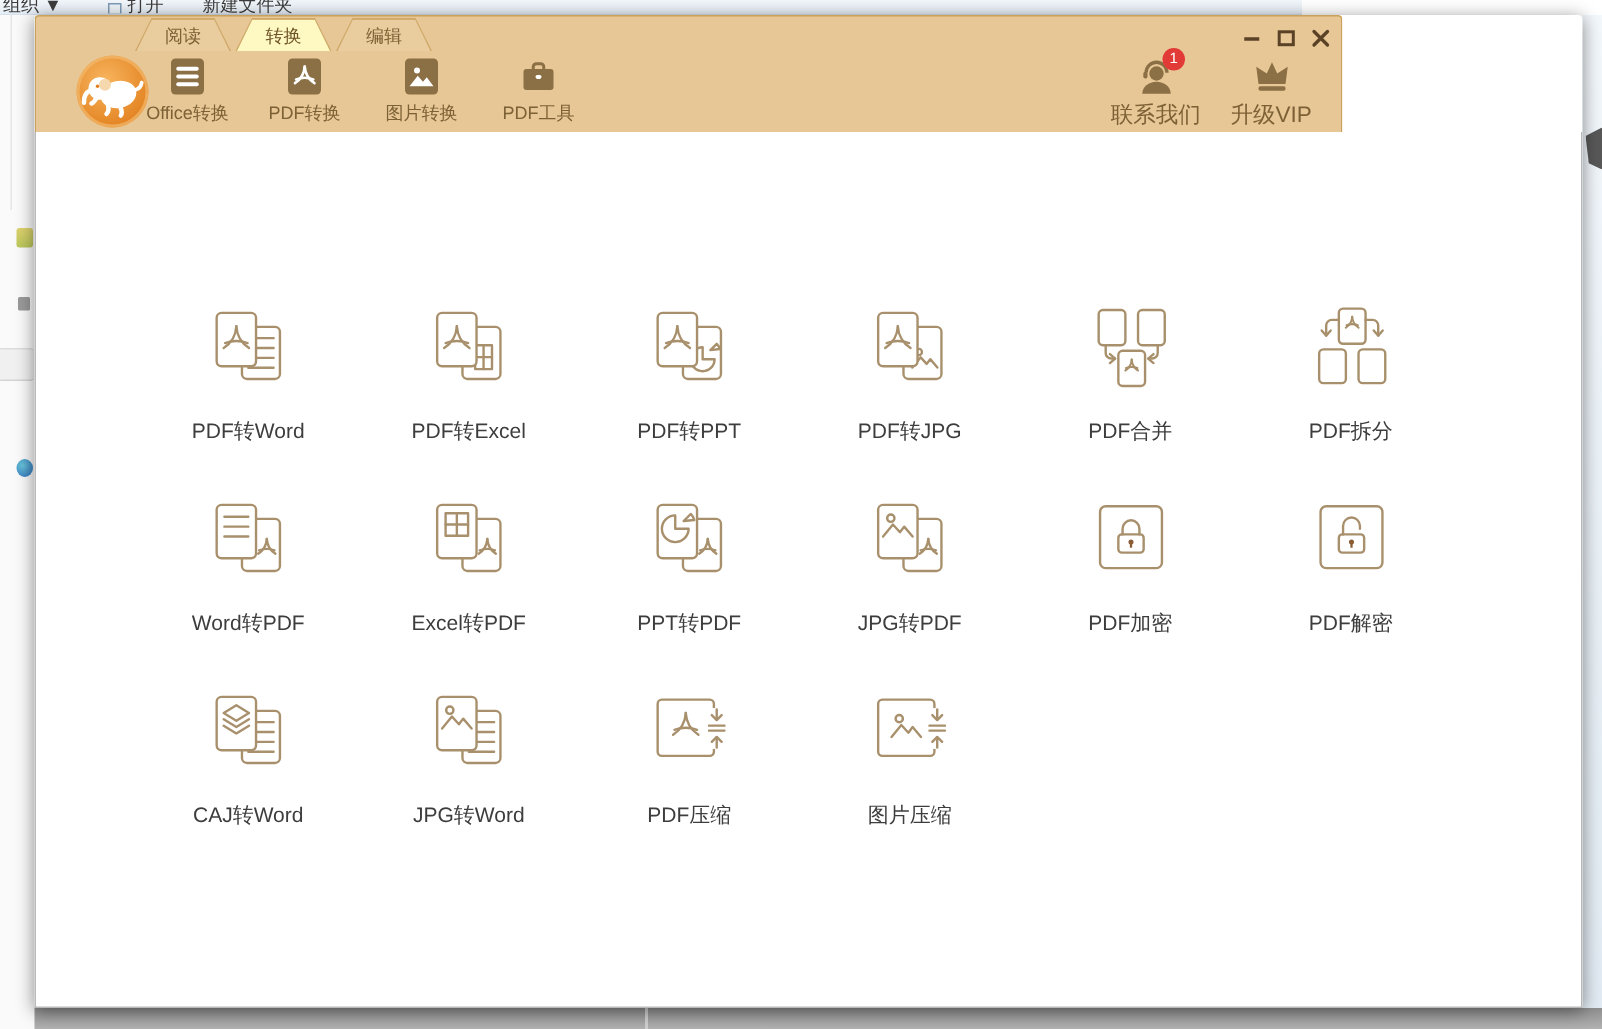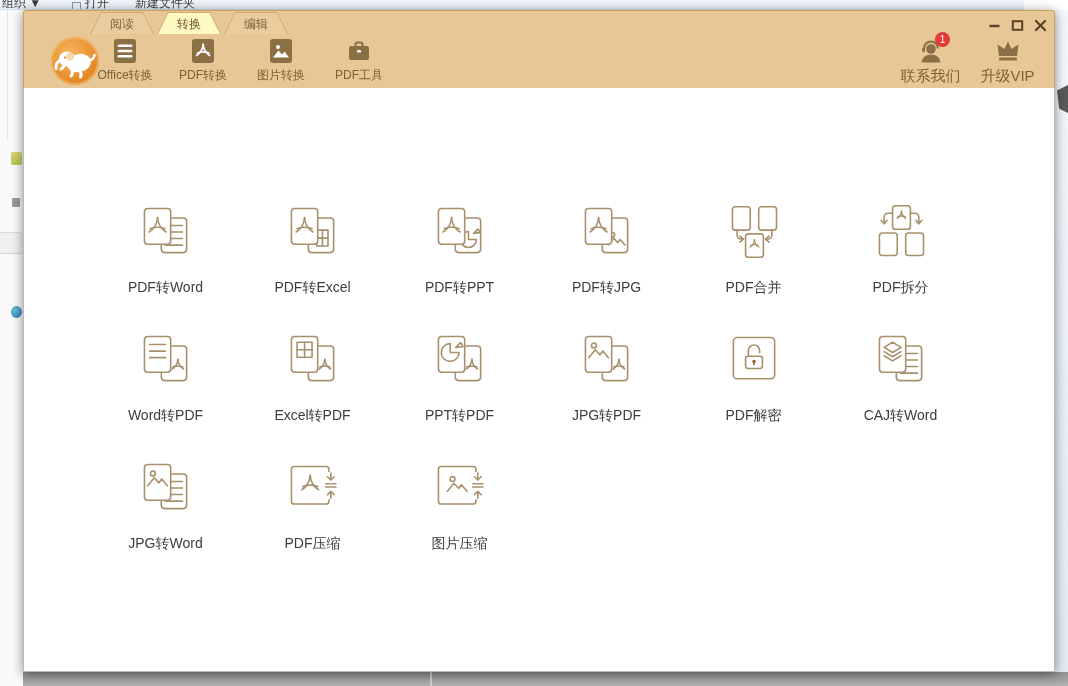--- a/index.html
+++ b/index.html
@@ -1,36 +1,36 @@
 <!DOCTYPE html>
 <html><head>
 <meta charset="utf-8">
 <style>
   * { margin:0; padding:0; box-sizing:border-box; }
   html,body { width:1068px; height:686px; overflow:hidden; font-family:"Liberation Sans","DejaVu Sans",sans-serif; background:#fff; }
   #stage { position:relative; width:1068px; height:686px; }
 
   
-  .bg-top { position:absolute; left:0; top:0; width:1024px; height:10px; background:linear-gradient(#f2f7fb,#e6eef6); border-bottom:1px solid #d7e2ec; overflow:hidden; }
+  .bg-top { position:absolute; left:0; top:0; width:868px; height:10px; background:linear-gradient(#f2f7fb,#e6eef6); border-bottom:1px solid #d7e2ec; overflow:hidden; }
   .bg-top .tb { position:absolute; top:-5px; font-size:12px; color:#3c3c3c; white-space:nowrap; }
   .bg-top .tb-ic { position:absolute; left:72px; top:2px; width:9px; height:8px; background:#eef3f8; border:1px solid #7e9ab5; }
   .bg-left { position:absolute; left:0; top:10px; width:23px; height:676px; background:#fafafa; }
   .bg-left .pane-line { position:absolute; left:7px; top:0; width:1px; height:130px; background:#e6e6e6; }
   .bg-left .frag-folder { position:absolute; left:11px; top:142px; width:11px; height:13px; background:linear-gradient(#dfd26e,#b9c75a); border-radius:2px; }
   .bg-left .frag-gray { position:absolute; left:12px; top:188px; width:8px; height:9px; background:#9a9a9a; border-radius:1px; }
   .bg-left .frag-band { position:absolute; left:0; top:222px; width:23px; height:22px; background:#f0f0f0; border-top:1px solid #dcdcdc; border-bottom:1px solid #d4d4d4; border-radius:0 3px 3px 0; }
   .bg-left .frag-globe { position:absolute; left:11px; top:296px; width:11px; height:12px; border-radius:50%; background:radial-gradient(circle at 35% 35%, #67c3d8, #2f6fbd); }
   .bg-right { position:absolute; left:1055px; top:10px; width:13px; height:662px; background:linear-gradient(180deg,#f3f8fc,#e2ebf3); }
   .bg-right .frag-dark { position:absolute; left:2px; top:75px; width:11px; height:28px; background:#585858; clip-path:polygon(0 20%,100% 0,100% 100%,20% 85%); }
   .bg-bottom { position:absolute; left:23px; top:672px; width:1045px; height:14px; background:linear-gradient(#8f8f8f,#b2b2b2); }
   .bg-bottom .vline { position:absolute; left:407px; top:0; width:2px; height:14px; background:#cfcfcf; }
 
   
   .app { position:absolute; left:23px; top:10px; width:1032px; height:662px; box-shadow:0 2px 12px rgba(0,0,0,.45); border-radius:3px 3px 0 0; }
-  .hdr { position:absolute; left:0; top:0; width:1032px; height:78px; background:#e7c795; border-radius:3px 3px 0 0; border:1px solid #caa15c; border-bottom:none; }
+  .hdr { position:absolute; left:0; top:0; width:872px; height:78px; background:#e7c795; border-radius:3px 3px 0 0; border:1px solid #caa15c; border-bottom:none; }
 
   
   .tabs { position:absolute; left:66px; top:1px; display:flex; gap:3px; }
   .tab { position:relative; width:64px; height:22px; clip-path:polygon(11px 0, calc(100% - 11px) 0, 100% 100%, 0 100%); background:#cfa868; cursor:default; }
   .tab .tab-in { position:absolute; left:1px; right:1px; top:1px; bottom:0; clip-path:polygon(10.3px 0, calc(100% - 10.3px) 0, 100% 100%, 0 100%); background:#e9cd9e; font-size:12px; color:#7d5f33; text-align:center; line-height:22px; }
   .tab.active .tab-in { background:#fef9c3; color:#6f5327; }
 
   
   .logo { position:absolute; left:26px; top:25px; width:50px; height:50px; }
 
@@ -350,20 +350,32 @@
               <svg viewBox="0 0 64 64">
             <rect x="27" y="17" width="27" height="37" rx="3.5"></rect>
             <rect x="9" y="7" width="28" height="38" rx="3.5" class="wf"></rect>
             <use href="#g-mountain" transform="translate(11,12)"></use>
             <use href="#g-pdf" transform="translate(36.5,29.5) scale(0.68)" style="stroke-width:2.5"></use>
           </svg>
             </div>
           <span class="glabel">JPG转PDF</span>
         </div>
 
+        <div class="gitem">
+          <div class="ticon">
+              <svg viewBox="0 0 64 64">
+            <rect x="10" y="8" width="44" height="44" rx="4"></rect>
+            <path d="M26 28 v-4 a6 6 0 0 1 12 0 v4"></path>
+            <rect x="23" y="28" width="18" height="13" rx="2.5"></rect>
+            <circle cx="32" cy="33.5" r="1.8" class="kh"></circle>
+                <rect x="31.2" y="34.5" width="1.6" height="3" class="kh"></rect>
+          </svg>
+            </div>
+          <span class="glabel">PDF加密</span>
+        </div>
 
         <div class="gitem">
           <div class="ticon">
               <svg viewBox="0 0 64 64">
             <rect x="10" y="8" width="44" height="44" rx="4"></rect>
             <path d="M26 28 v-6 a6 6 0 0 1 12 0 v2"></path>
             <rect x="23" y="28" width="18" height="13" rx="2.5"></rect>
             <circle cx="32" cy="33.5" r="1.8" class="kh"></circle>
                 <rect x="31.2" y="34.5" width="1.6" height="3" class="kh"></rect>
           </svg>

